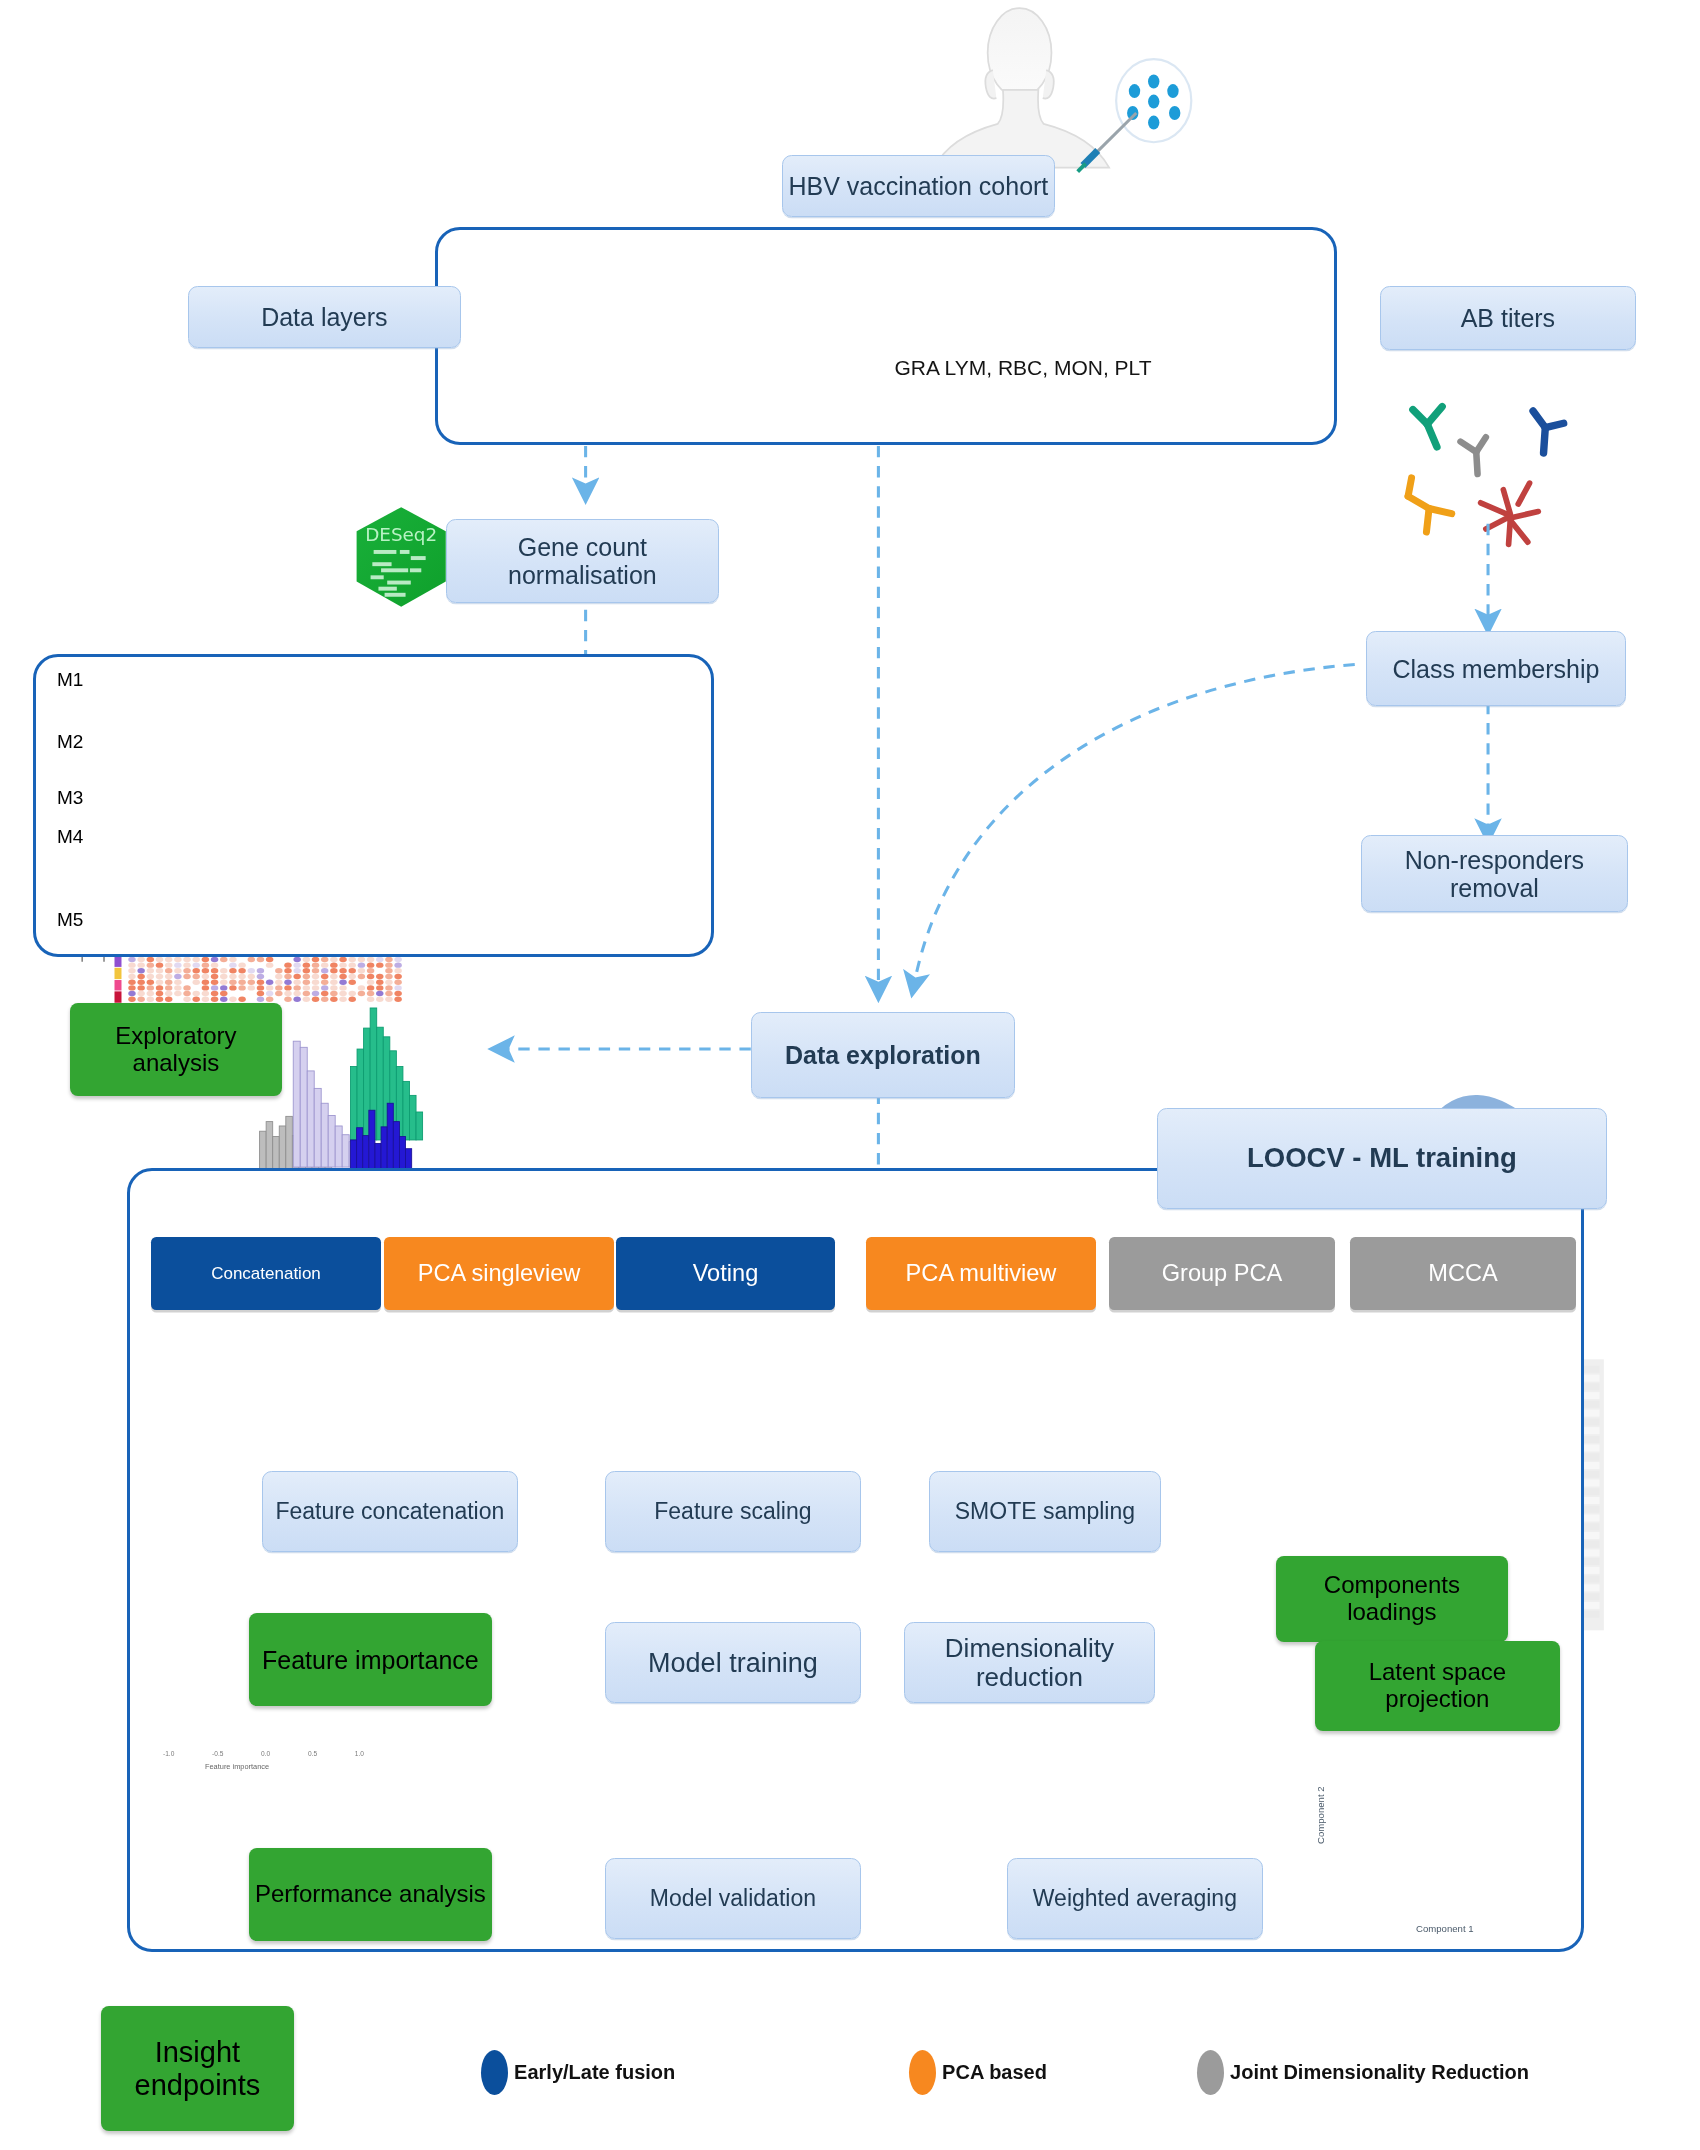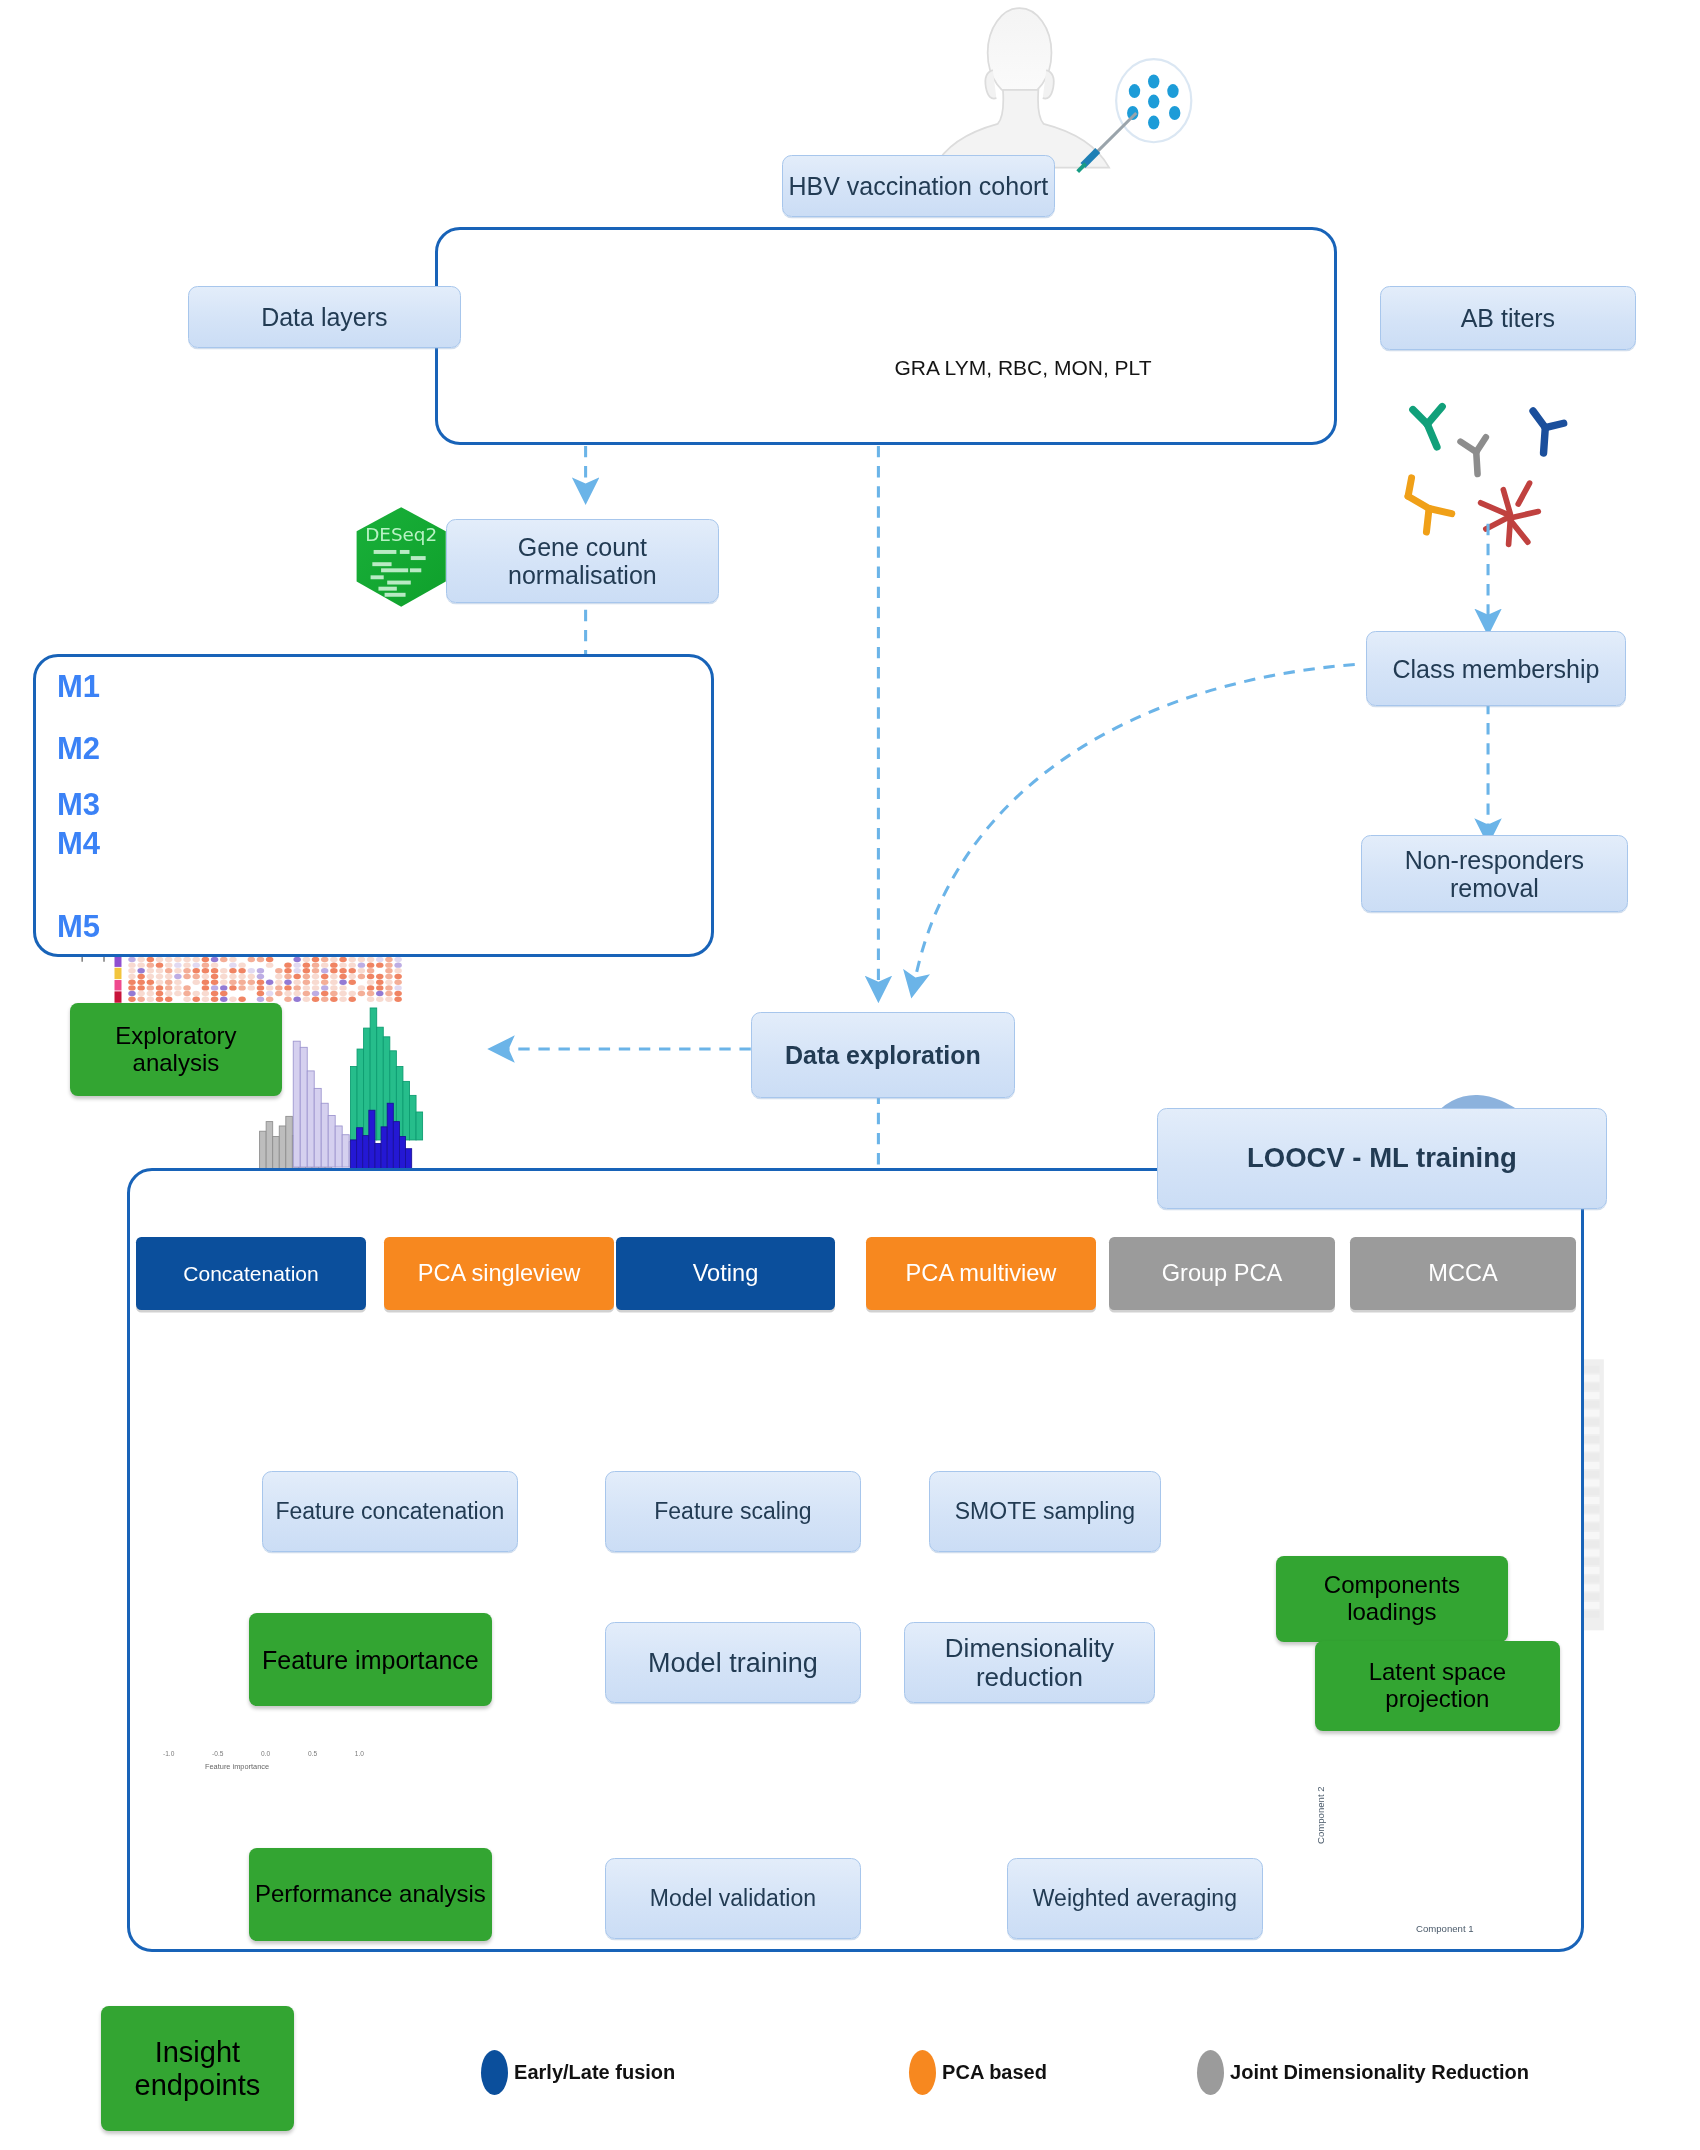--- a/index.html
+++ b/index.html
@@ -43,21 +43,21 @@
   .chip.grey{background:#9b9b9b;}
 
   
   svg.layer{position:absolute;left:0;top:0;width:1700px;height:2151px;pointer-events:none;}
 
   
   .legend-item{position:absolute;display:flex;align-items:center;}
   .legend-dot{width:27px;height:45px;border-radius:50%;margin-right:6.1px;}
   .legend-label{font-size:20px;font-weight:bold;color:#111;white-space:nowrap;}
 
-  .mlabel{position:absolute;font-weight:bold;color:#3b82f6;font-size:31px;}
+  .mlabel{position:absolute;font-weight:normal;color:#000000;font-size:19px;}
 </style>
 </head>
 <body>
 
 <div id="root">
 
   <svg class="layer" viewBox="0 0 3890 4921">
     <defs>
       <marker id="ah-lblue" markerWidth="9" markerHeight="9" refX="4" refY="4.5" orient="auto">
         <path d="M0,0 L9,4.5 L0,9 L2,4.5 Z" fill="#6bb4e8"></path>
@@ -2544,21 +2544,21 @@
   </div>
 
   <div class="pbox" style="left:751px;top:1012px;width:253px;height:81px;font-size:25px;font-weight:bold;">
     <span>Data exploration</span>
   </div>
 
   <div class="pbox bold" style="left:1157px;top:1108px;width:439px;height:96px;font-size:27.5px;">
     <span>LOOCV - ML training</span>
   </div>
 
-  <div class="chip blue" style="left:136px;top:1237px;width:223px;height:70px;font-size:21px;">
+  <div class="chip blue" style="left:151px;top:1237px;width:223px;height:70px;font-size:17px;">
     <span>Concatenation</span>
     </div>
   <div class="chip orange" style="left:384px;top:1237px;width:223px;height:70px;font-size:23.6px;">
     <span>PCA singleview</span>
     </div>
   <div class="chip blue" style="left:616px;top:1237px;width:212px;height:70px;font-size:23.6px;">
     <span>Voting</span>
     </div>
   <div class="chip orange" style="left:866px;top:1237px;width:223px;height:70px;font-size:23.6px;">
     <span>PCA multiview</span>

